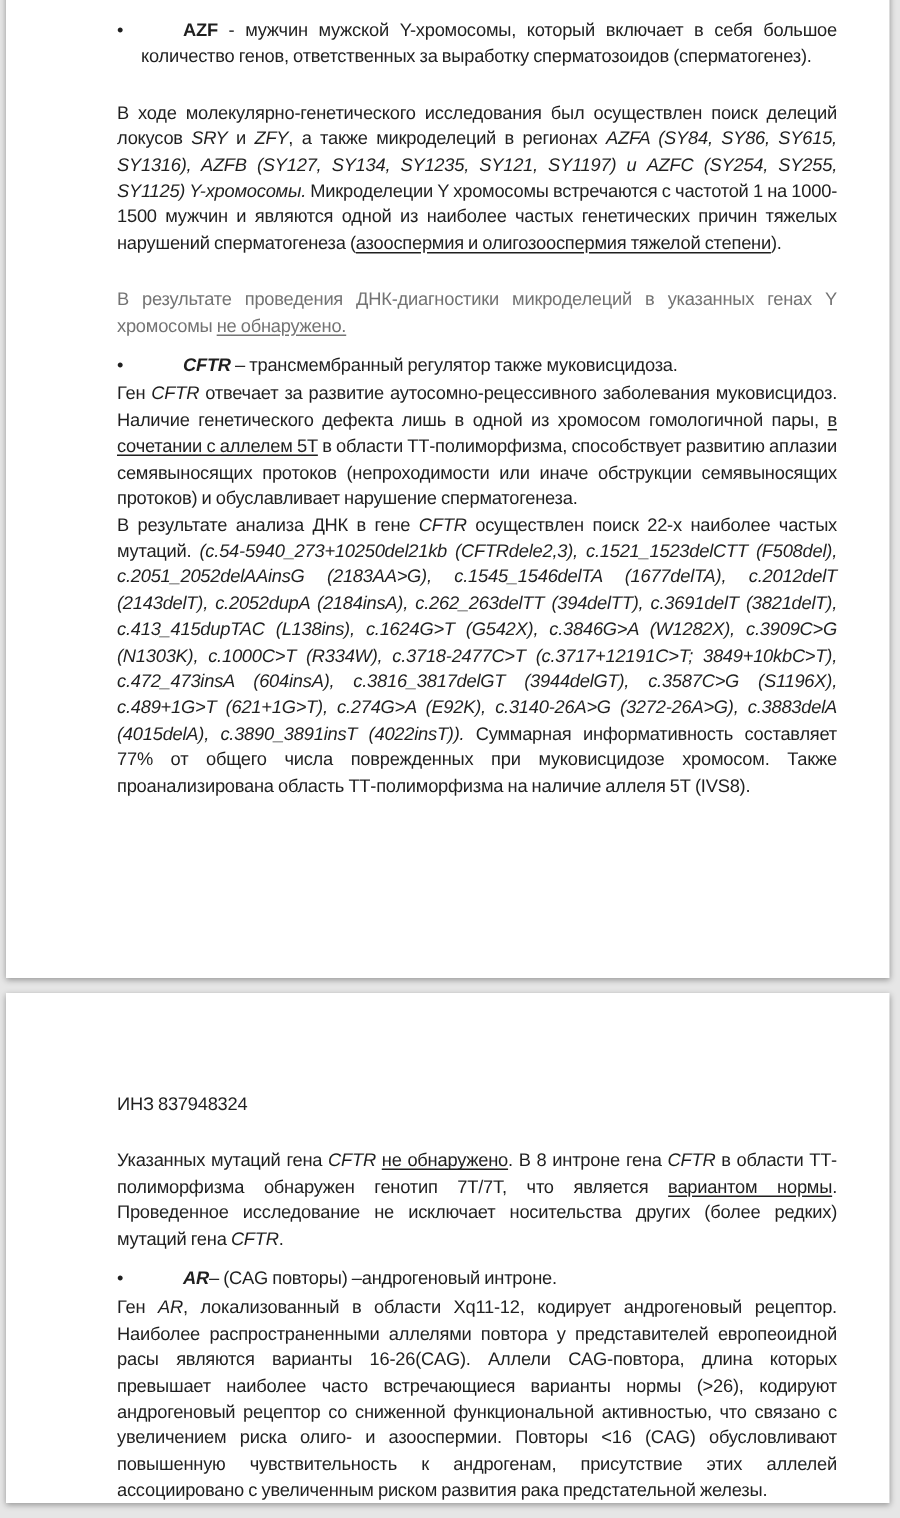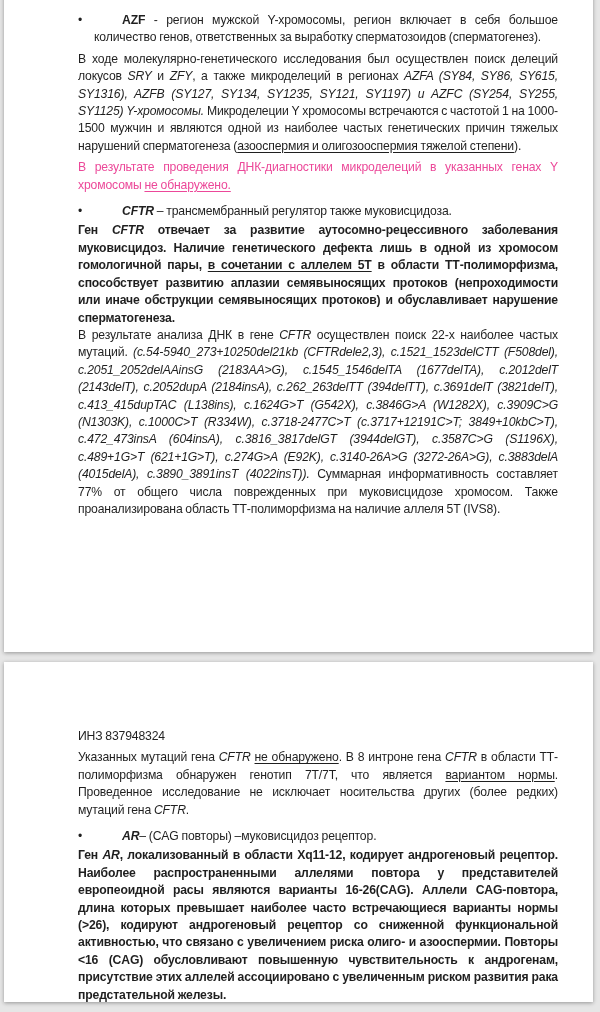--- a/index.html
+++ b/index.html
@@ -24,45 +24,45 @@
     font-size: 12.2px;
     line-height: 17.4px;
     color: #1f1f1f;
     text-align: justify;
     letter-spacing: -0.15px;
     word-spacing: -0.4px;
   }
   .bullet { display: flex; }
   .bullet .marker { flex: 0 0 16px; text-align: left; }
   .bullet .btext { flex: 1 1 auto; display: block; text-align: justify; }
-  .gap-para  { margin-top: 4px; }
+  .gap-para  { margin-top: 20px; }
   .gap-bullet{ margin-top: 9px; }
-  .gap-tight { margin-top: 2px; font-weight: bold; }
+  .gap-tight { margin-top: 2px; }
   .b { font-weight: bold; margin-left: 28px; }
   .i { font-style: italic; }
   .u { text-decoration: underline; text-underline-offset: 2px; }
 </style>
 </head>
 <body style="background: rgb(230, 230, 230);">
 
 <div class="page" id="page1" style="background: rgb(255, 255, 255);">
     <div class="para bullet" style="color: rgb(31, 31, 31);">
       <span class="marker">•</span>
-      <span class="btext"><span class="b ">AZF</span><span class=""> - регион мужской Y-хромосомы, регион включает в себя большое количество генов, ответственных за выработку сперматозоидов (сперматогенез).</span></span>
+      <span class="btext"><span class="b ">AZF</span><span class=""> - мужчин мужской Y-хромосомы, который включает в себя большое количество генов, ответственных за выработку сперматозоидов (сперматогенез).</span></span>
     </div>
     <div class="para gap-para" style="color: rgb(31, 31, 31);"><span class="">В ходе молекулярно-генетического исследования был осуществлен поиск делеций локусов </span><span class="i ">SRY</span><span class=""> и </span><span class="i ">ZFY</span><span class="">, а также микроделеций в регионах </span><span class="i ">AZFA (SY84, SY86, SY615, SY1316), AZFB (SY127, SY134, SY1235, SY121, SY1197) и AZFC (SY254, SY255, SY1125) Y-хромосомы.</span><span class=""> Микроделеции Y хромосомы встречаются с частотой 1 на 1000-1500 мужчин и являются одной из наиболее частых генетических причин тяжелых нарушений сперматогенеза (</span><span class="u ">азооспермия и олигозооспермия тяжелой степени</span><span class="">).</span></div>
-    <div class="para gap-para" style="color: #ec4899;"><span class="">В результате проведения ДНК-диагностики микроделеций в указанных генах Y хромосомы </span><span class="u ">не обнаружено.</span></div>
+    <div class="para gap-para" style="color: #737373;"><span class="">В результате проведения ДНК-диагностики микроделеций в указанных генах Y хромосомы </span><span class="u ">не обнаружено.</span></div>
     <div class="para bullet gap-bullet" style="color: rgb(31, 31, 31);">
       <span class="marker">•</span>
       <span class="btext"><span class="b i ">CFTR</span><span class=""> – трансмембранный регулятор также муковисцидоза.</span></span>
     </div>
     <div class="para gap-tight" style="color: rgb(31, 31, 31);"><span class="">Ген </span><span class="i ">CFTR</span><span class=""> отвечает за развитие аутосомно-рецессивного заболевания муковисцидоз. Наличие генетического дефекта лишь в одной из хромосом гомологичной пары, </span><span class="u ">в сочетании с аллелем 5Т</span><span class=""> в области ТТ-полиморфизма, способствует развитию аплазии семявыносящих протоков (непроходимости или иначе обструкции семявыносящих протоков) и обуславливает нарушение сперматогенеза.</span></div>
     <div class="para" style="color: rgb(31, 31, 31);"><span class="">В результате анализа ДНК в гене </span><span class="i ">CFTR</span><span class=""> осуществлен поиск 22-х наиболее частых мутаций. </span><span class="i ">(c.54-5940_273+10250del21kb (CFTRdele2,3), c.1521_1523delCTT (F508del), c.2051_2052delAAinsG (2183AA&gt;G), c.1545_1546delTA (1677delTA), c.2012delT (2143delT), c.2052dupA (2184insA), c.262_263delTT (394delTT), c.3691delT (3821delT), c.413_415dupTAC (L138ins), c.1624G&gt;T (G542X), c.3846G&gt;A (W1282X), c.3909C&gt;G (N1303K), c.1000C&gt;T (R334W), c.3718-2477C&gt;T (c.3717+12191C&gt;T; 3849+10kbC&gt;T), c.472_473insA (604insA), c.3816_3817delGT (3944delGT), c.3587C&gt;G (S1196X), c.489+1G&gt;T (621+1G&gt;T), c.274G&gt;A (E92K), c.3140-26A&gt;G (3272-26A&gt;G), c.3883delA (4015delA), c.3890_3891insT (4022insT)).</span><span class=""> Суммарная информативность составляет 77% от общего числа поврежденных при муковисцидозе хромосом. Также проанализирована область ТТ-полиморфизма на наличие аллеля 5Т (IVS8).</span></div>
   </div>
 <div class="page" id="page2" style="background: rgb(255, 255, 255);">
     <div class="para" style="color: rgb(31, 31, 31);"><span class="">ИНЗ 837948324</span></div>
     <div class="para gap-para" style="color: rgb(31, 31, 31);"><span class="">Указанных мутаций гена </span><span class="i ">CFTR</span><span class=""> </span><span class="u ">не обнаружено</span><span class="">. В 8 интроне гена </span><span class="i ">CFTR</span><span class=""> в области ТТ-полиморфизма обнаружен генотип 7Т/7Т, что является </span><span class="u ">вариантом нормы</span><span class="">. Проведенное исследование не исключает носительства других (более редких) мутаций гена </span><span class="i ">CFTR</span><span class="">.</span></div>
     <div class="para bullet gap-bullet" style="color: rgb(31, 31, 31);">
       <span class="marker">•</span>
-      <span class="btext"><span class="b i ">AR</span><span class="">– (CAG повторы) –муковисцидоз рецептор.</span></span>
+      <span class="btext"><span class="b i ">AR</span><span class="">– (CAG повторы) –андрогеновый интроне.</span></span>
     </div>
     <div class="para gap-tight" style="color: rgb(31, 31, 31);"><span class="">Ген </span><span class="i ">AR</span><span class="">, локализованный в области Xq11-12, кодирует андрогеновый рецептор. Наиболее распространенными аллелями повтора у представителей европеоидной расы являются варианты 16-26(CAG). Аллели CAG-повтора, длина которых превышает наиболее часто встречающиеся варианты нормы (&gt;26), кодируют андрогеновый рецептор со сниженной функциональной активностью, что связано с увеличением риска олиго- и азооспермии. Повторы &lt;16 (CAG) обусловливают повышенную чувствительность к андрогенам, присутствие этих аллелей ассоциировано с увеличенным риском развития рака предстательной железы.</span></div>
   </div>
 
 </body></html>

